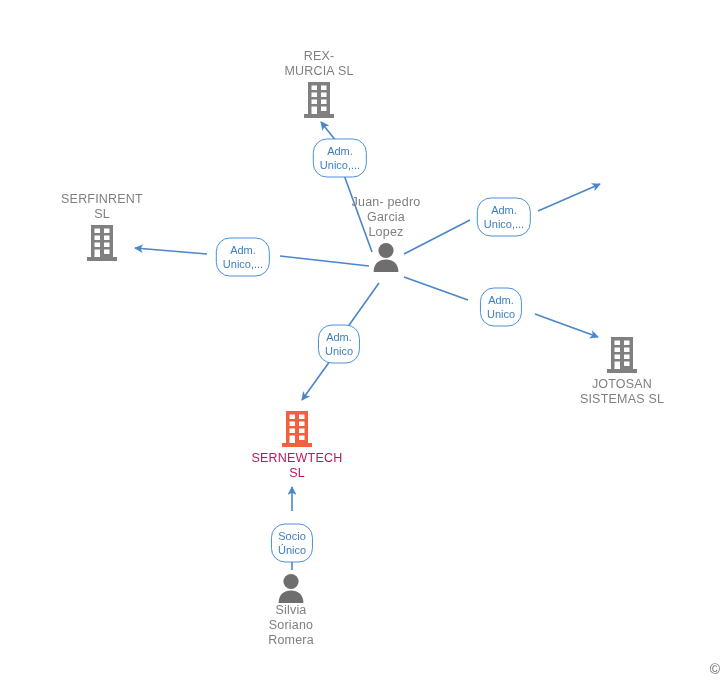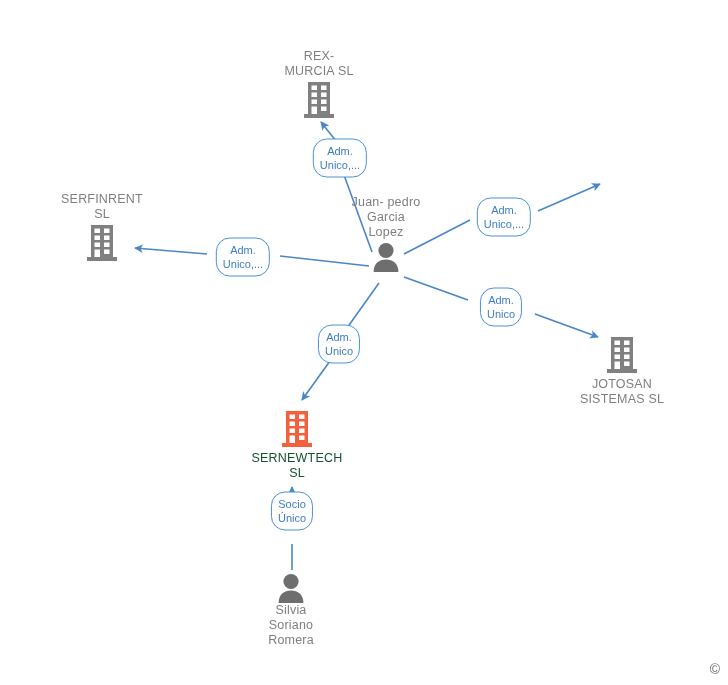--- a/index.html
+++ b/index.html
@@ -36,21 +36,21 @@
     text-align: center;
     line-height: 15px;
   }
   .node-label {
     font-size: 12.5px;
     color: #808080;
     letter-spacing: 0.2px;
     white-space: pre-line;
   }
   .node-label.focus {
-    color: #14532d;
+    color: #be185d;
   }
   .node-icon {
     display: block;
     margin: 0 auto;
   }
 
   
   .node.company .node-label { margin-top: 3px; }
   .node.company.label-top .node-label { margin-bottom: 2px; }
   .node.person .node-label { margin-bottom: 2px; }
@@ -236,20 +236,20 @@
 
   <div class="edge-label" style="left:243px; top:257px;">Adm.
 Unico,...</div>
 
   <div class="edge-label" style="left:501px; top:307px;">Adm.
 Unico</div>
 
   <div class="edge-label" style="left:339px; top:344px;">Adm.
 Unico</div>
 
-  <div class="edge-label" style="left:292px; top:511px;">Socio
+  <div class="edge-label" style="left:292px; top:543px;">Socio
 Único</div>
 
   <div id="watermark">
     <span class="copy">©</span>
   </div>
 
 </div>
 
 </body></html>

